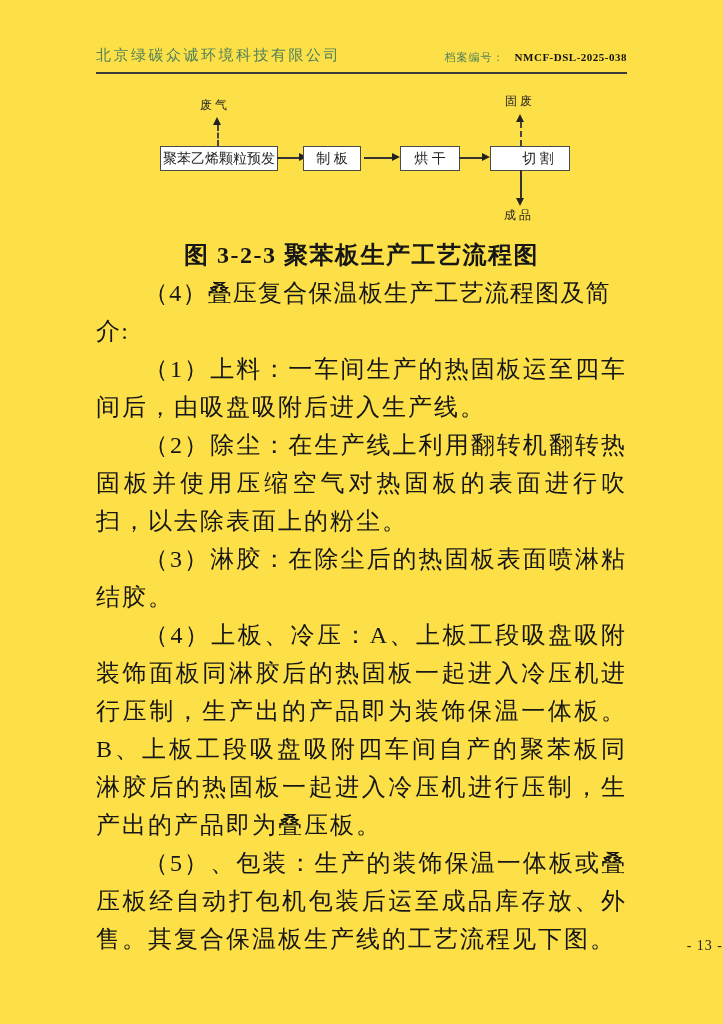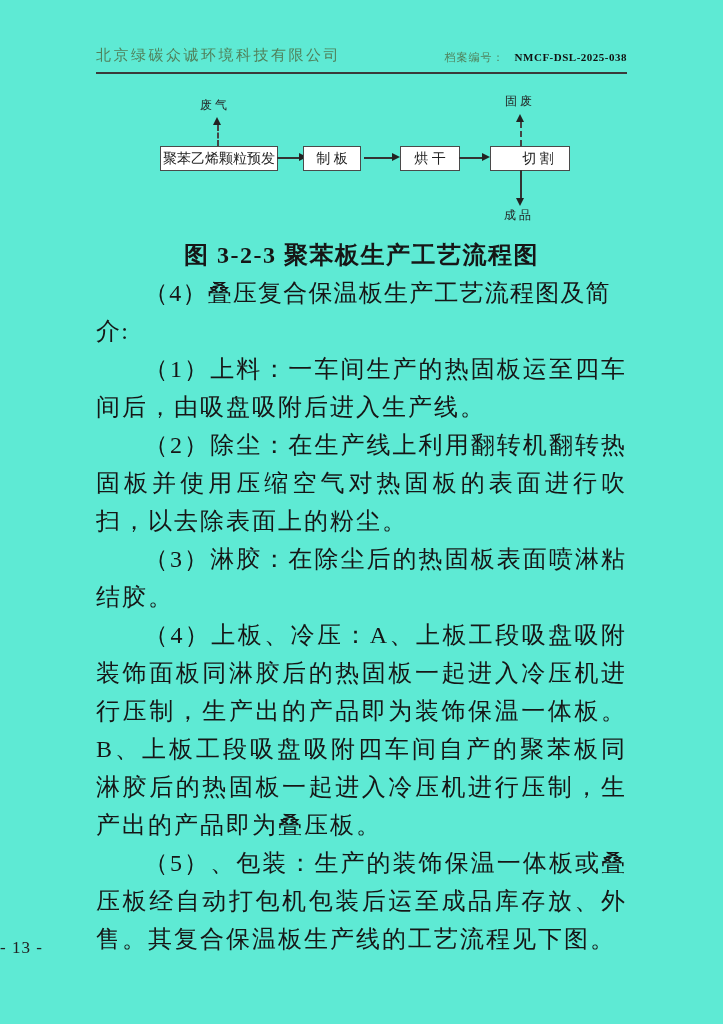--- a/index.html
+++ b/index.html
@@ -4,21 +4,21 @@
 <style>
   html,body{margin:0;padding:0;}
   body{
     width:723px;height:1024px;
     background:#ffffff;
     font-family:"Liberation Serif","DejaVu Serif",serif;
     color:#1c1c1c;
     position:relative;
     overflow:hidden;
   }
-  .page{position:absolute;inset:0;background:#5eead4;}
+  .page{position:absolute;inset:0;background:#fde047;}
 
   
   .header{
     position:absolute;left:96px;right:96px;top:46px;
     display:flex;justify-content:space-between;align-items:flex-end;
     padding-bottom:7px;
     border-bottom:2px solid #3a3a3a;
   }
   .header .company{
     font-size:15px;letter-spacing:2.5px;color:#50805b;
@@ -66,21 +66,21 @@
   .caption{text-align:center;font-weight:bold;letter-spacing:1.5px;}
   .heading{font-weight:normal;text-indent:2em;letter-spacing:1.2px;}
   .para{
     text-indent:2em;text-align:justify;
     letter-spacing:2px;
   }
 
   
   .footer{
     position:absolute;left:0;right:0;top:938px;
-    text-align:left;font-size:17px;color:#222;letter-spacing:1px;
+    text-align:right;font-size:14px;color:#222;letter-spacing:1px;
   }
 </style>
 </head>
 <body>
 
 <div class="page">
 
   <div class="header">
     <span class="company">北京绿碳众诚环境科技有限公司</span>
     <span class="archive">

